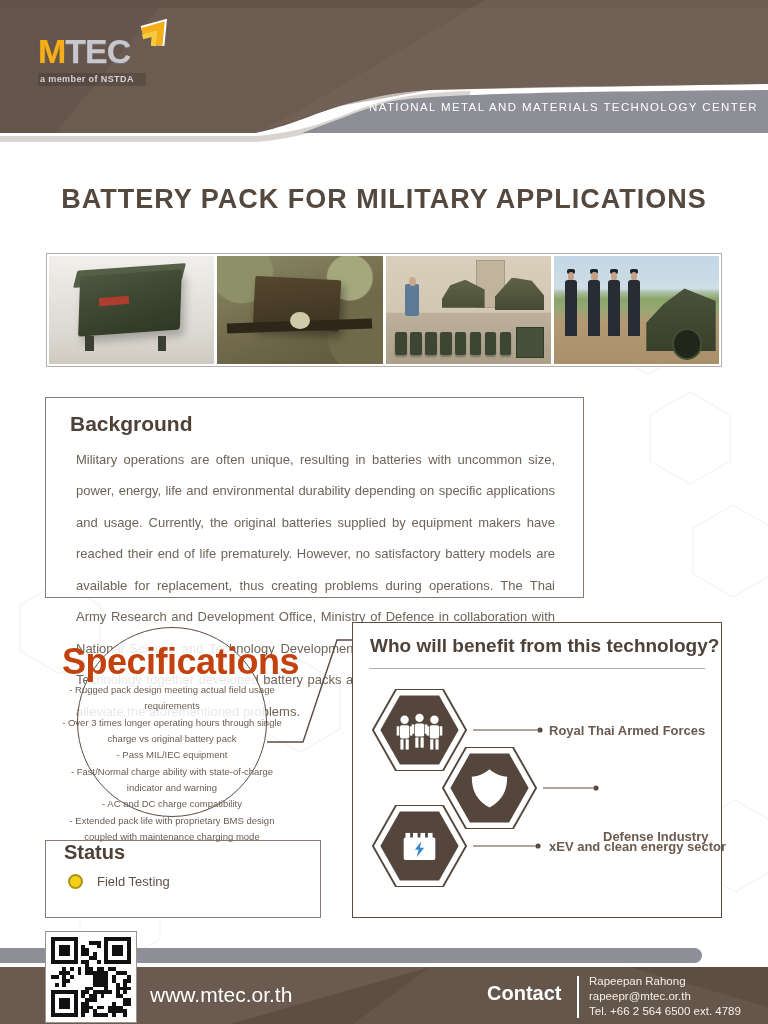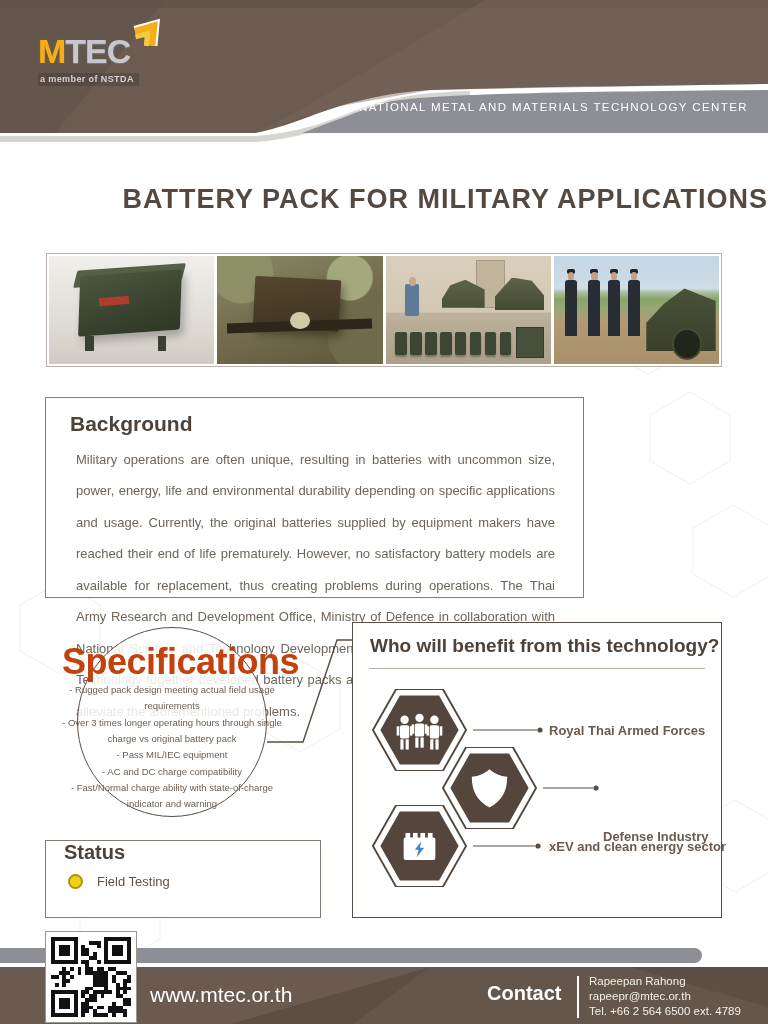--- a/index.html
+++ b/index.html
@@ -11,25 +11,25 @@
   
   .header-svg{position:absolute;top:0;left:0;z-index:1;}
   .logo{position:absolute;left:38px;top:34px;z-index:2;}
   .logo-row{display:flex;align-items:flex-end;position:relative;}
   .logo-m{font-size:34px;font-weight:800;color:#f3ae19;letter-spacing:-1px;
           text-shadow:0 0 1px #b87f10;line-height:1;}
   .logo-tec{font-size:34px;font-weight:800;color:#c7c7cd;letter-spacing:-1px;
           text-shadow:0 1px 1px #7c7c84;line-height:1;}
   .logo-arrow{position:absolute;right:-26px;top:-18px;}
   .logo-tag{margin-top:2px;font-size:9px;font-weight:700;color:#d8d2d8;
-            background:rgba(0,0,0,0.14);display:inline-block;padding:1px 5px 2px 2px;letter-spacing:.4px;}
-  .banner-text{position:absolute;z-index:2;top:101px;right:20px;color:#ffffff;
+            background:rgba(0,0,0,0.14);display:inline-block;padding:1px 12px 2px 2px;letter-spacing:.4px;}
+  .banner-text{position:absolute;z-index:2;top:101px;right:10px;color:#ffffff;
                font-size:11.5px;letter-spacing:1.4px;font-weight:400;}
   
-  .title{position:absolute;z-index:2;left:0;right:0;top:184px;margin:0;text-align:right;
+  .title{position:absolute;z-index:2;left:0;right:0;top:184px;margin:0;text-align:center;
          font-size:27px;font-weight:700;letter-spacing:1px;color:#55483f;}
   
   .photos{position:absolute;z-index:2;left:46px;top:253px;width:676px;height:114px;
           border:1px solid #b8b0a8;background:#fff;display:flex;gap:3px;padding:2px;box-sizing:border-box;}
   .ph{position:relative;flex:1;overflow:hidden;}
   .ph div{position:absolute;}
   
   .p1{background:linear-gradient(180deg,#f0efeb 0%,#dcd9d2 70%,#cfcbc2 100%);}
   .p1 .box{left:18%;top:16%;width:62%;height:56%;background:linear-gradient(165deg,#4d5640 0%,#3b442f 55%,#2f3726 100%);
            transform:rotate(-4deg) skewX(-6deg);border-radius:3px;box-shadow:4px 6px 8px rgba(0,0,0,.25);}
@@ -210,22 +210,23 @@
     <h2>Background</h2>
     <p>Military operations are often unique, resulting in batteries with uncommon size, power, energy, life and environmental durability depending on specific applications and usage.  Currently, the original batteries supplied by equipment makers have reached their end of life prematurely.  However, no satisfactory battery models are available for replacement, thus creating problems during operations. The Thai Army Research and Development Office, Ministry of Defence in collaboration with  National Science and Technology Development Agency, Ministry of Science and Technology together developed battery packs and battery chargers with an aim to alleviate the aforementioned problems.</p>
   </div>
 
   <div class="specs-circle"></div>
   <h2 class="specs-title">Specifications</h2>
   <div class="specs-list">
     <div class="spec-item">- Rugged pack design meeting actual field usage requirements</div>
     <div class="spec-item">- Over 3 times longer operating hours through single charge vs original battery pack</div>
     <div class="spec-item">- Pass MIL/IEC equipment</div>
+    <div class="spec-item">- Fast/Normal charge ability with state-of-charge indicator and warning</div>
     <div class="spec-item">- AC and DC charge compatibility</div>
-    <div class="spec-item">- Fast/Normal charge ability with state-of-charge indicator and warning</div>
+    <div class="spec-item">- Extended pack life with proprietary BMS design coupled with maintenance charging mode</div>
   </div>
   <svg class="connector" width="100" height="120" viewBox="0 0 100 120">
     <polyline points="7,112 43,112 77,10 92,10" fill="none" stroke="#5a4c42" stroke-width="1.4"></polyline>
   </svg>
 
   <div class="benefit-box">
     <h2>Who will benefit from this technology?</h2>
     <div class="benefit-underline"></div>
 
     <svg class="hex" style="left:19px;top:66px;" viewBox="0 0 100 88">

